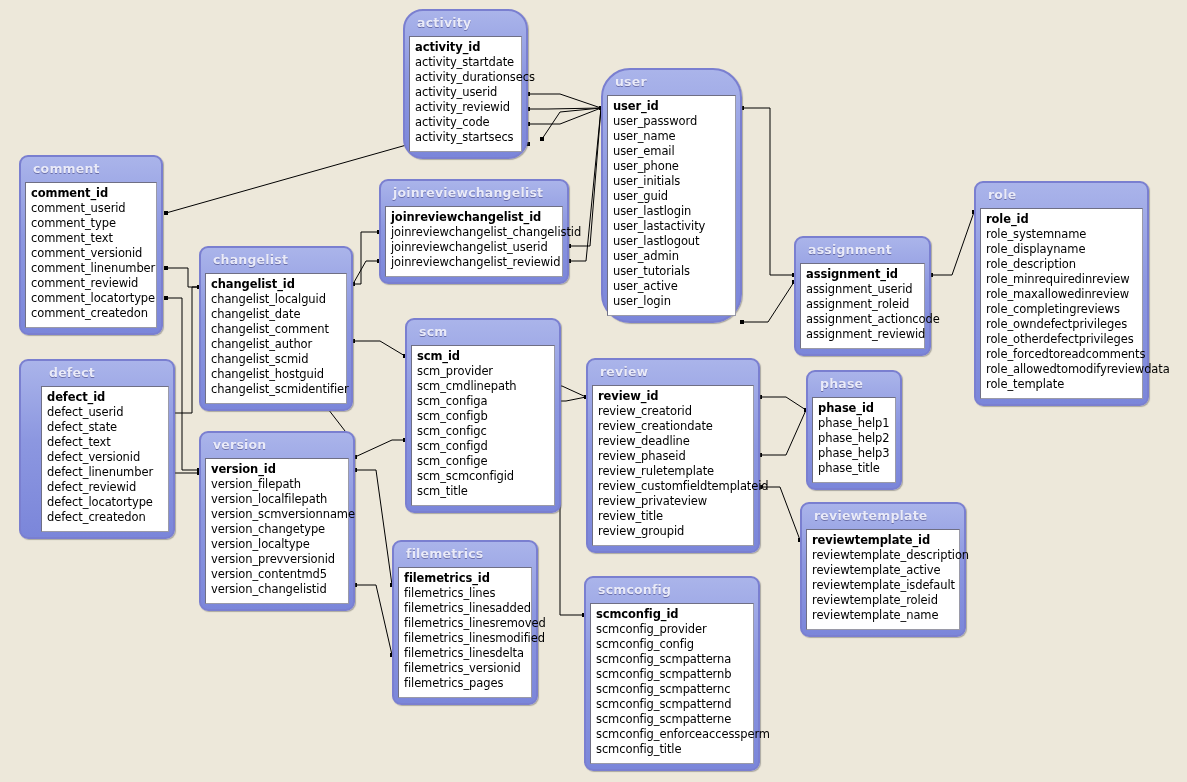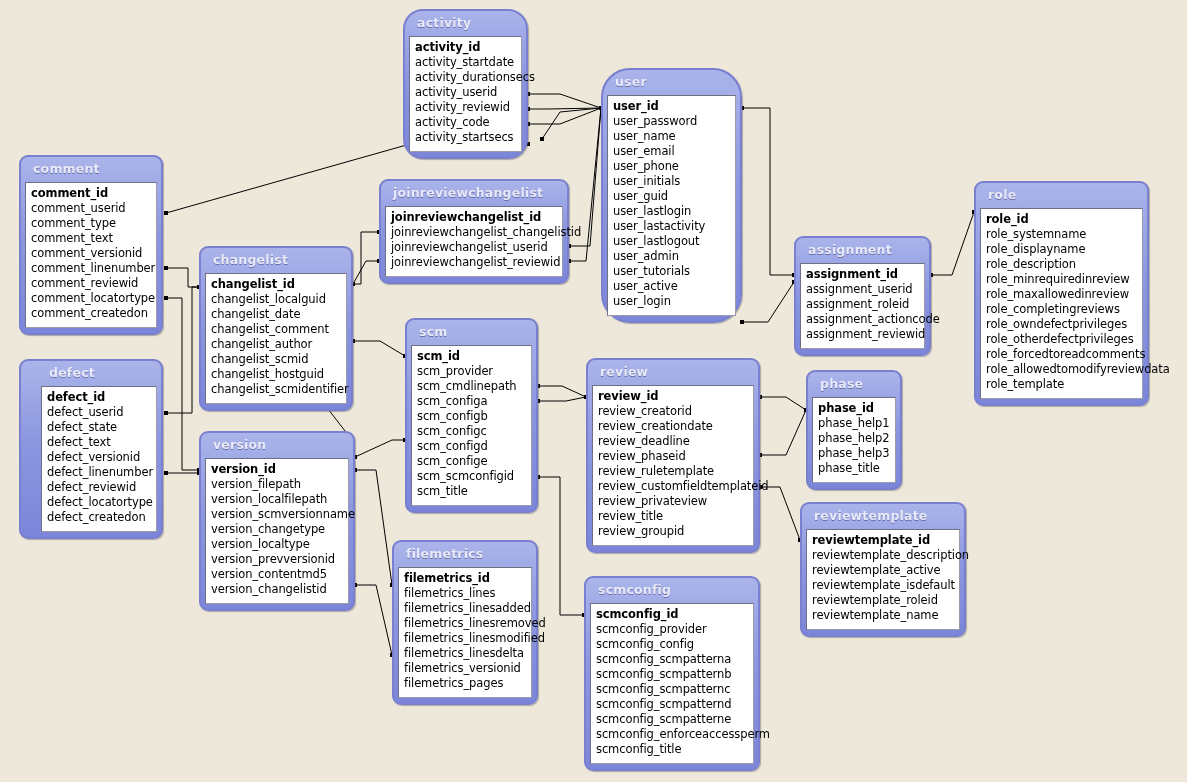--- a/index.html
+++ b/index.html
@@ -241,36 +241,36 @@
         <div class="field pk">changelist_id</div>
         <div class="field">changelist_localguid</div>
         <div class="field">changelist_date</div>
         <div class="field">changelist_comment</div>
         <div class="field">changelist_author</div>
         <div class="field">changelist_scmid</div>
         <div class="field">changelist_hostguid</div>
         <div class="field">changelist_scmidentifier</div>
       </div>
     </div>
-    <div class="entity" style="left: 405px; top: 318px; width: 133px;">
+    <div class="entity" style="left: 405px; top: 318px; width: 156px;">
       <div class="entity-title">scm</div>
       <div class="entity-body">
         <div class="field pk">scm_id</div>
         <div class="field">scm_provider</div>
         <div class="field">scm_cmdlinepath</div>
         <div class="field">scm_configa</div>
         <div class="field">scm_configb</div>
         <div class="field">scm_configc</div>
         <div class="field">scm_configd</div>
         <div class="field">scm_confige</div>
         <div class="field">scm_scmconfigid</div>
         <div class="field">scm_title</div>
       </div>
     </div>
-    <div class="entity" style="left: 19px; top: 359px; width: 144px; padding-left: 20px;">
+    <div class="entity" style="left: 19px; top: 359px; width: 156px; padding-left: 20px;">
       <div class="entity-title">defect</div>
       <div class="entity-body">
         <div class="field pk">defect_id</div>
         <div class="field">defect_userid</div>
         <div class="field">defect_state</div>
         <div class="field">defect_text</div>
         <div class="field">defect_versionid</div>
         <div class="field">defect_linenumber</div>
         <div class="field">defect_reviewid</div>
         <div class="field">defect_locatortype</div>

